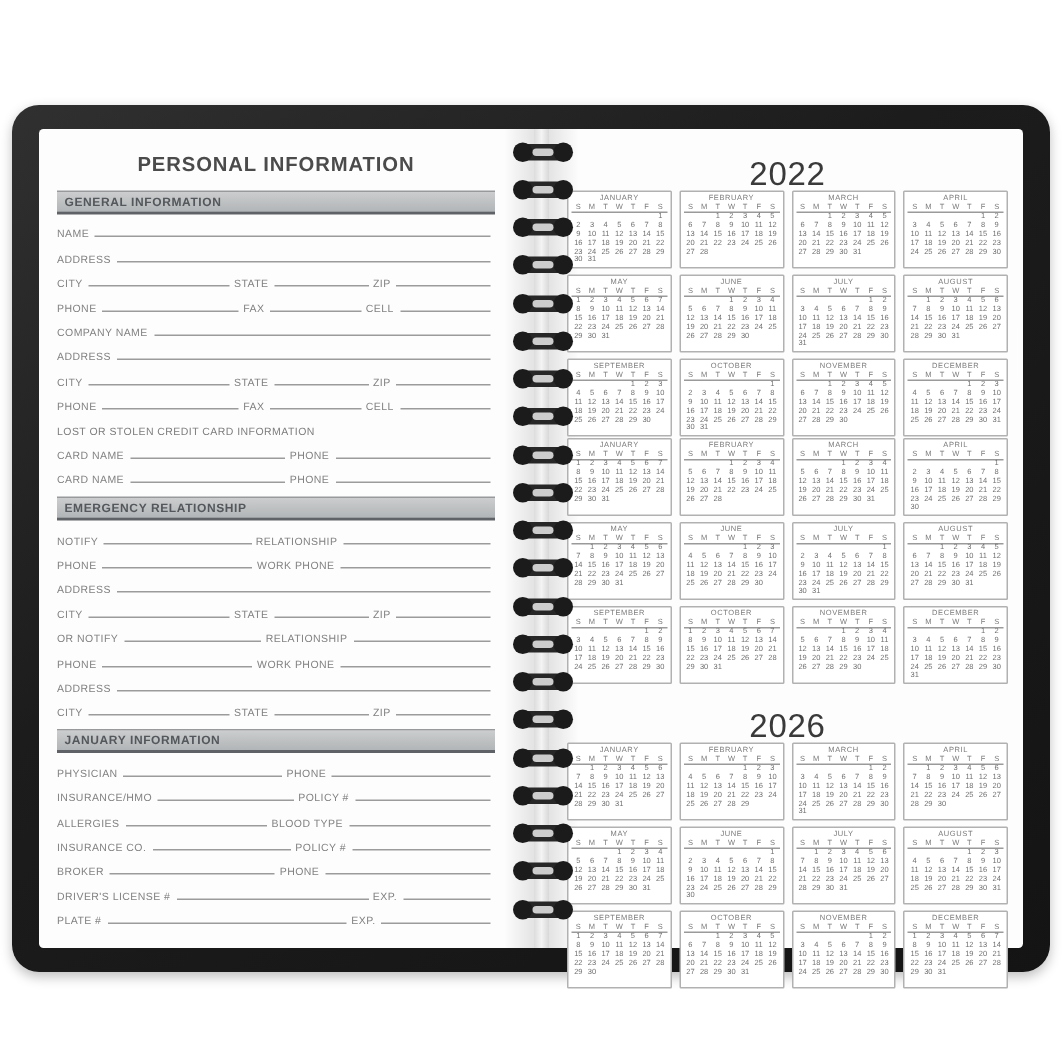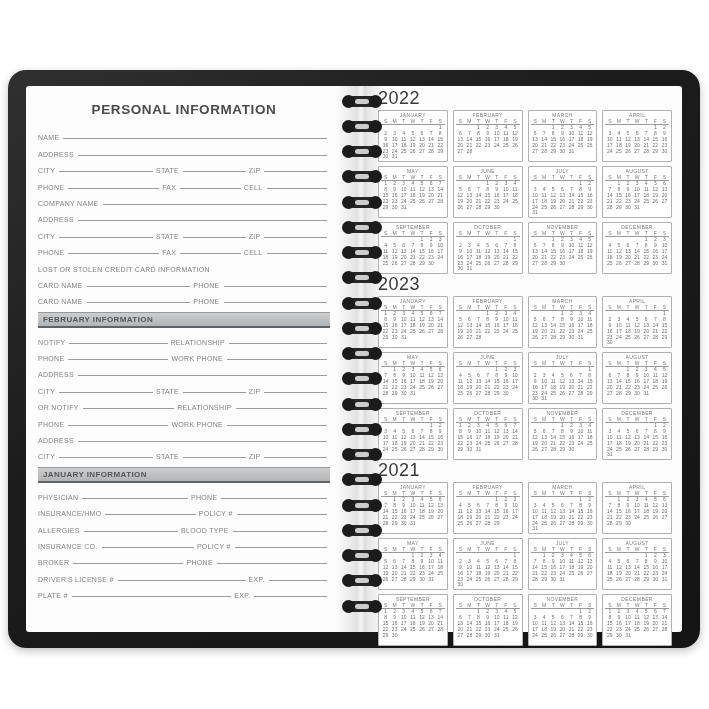--- a/index.html
+++ b/index.html
@@ -37,40 +37,41 @@
     border-top:1px solid #97999b;border-bottom:2px solid #5f6367;color:#54575b;
     font-size:8px;font-weight:bold;padding-left:5px;letter-spacing:0.4px;margin:5px 0 3px;}
   .form-row{display:flex;align-items:flex-end;height:16.4px;}
   .field-label{font-size:7px;color:#828282;letter-spacing:0.3px;padding-bottom:2px;white-space:nowrap;}
   .field-line{border-bottom:1px solid #9b9b9b;height:1px;margin:0 3px 4px 4px;min-width:10px;}
   .text-only .field-label{color:#7d7d7d;}
 
   
   .rp-content{position:absolute;left:12px;right:10px;top:2px;}
   .year-block{margin-bottom:1px;}
-  .year-heading{font-size:18px;line-height:19px;color:#3a3a3a;
-    letter-spacing:0.5px;margin:1px 0 2px;font-weight:400;}
+  .year-heading{text-align:center;font-size:22px;line-height:19px;color:#3a3a3a;
+    letter-spacing:0.5px;margin:18px 0 2px;font-weight:400;}
   .months-grid{display:grid;grid-template-columns:repeat(4,1fr);gap:4px 5px;}
   .month{border:1px solid #b1b1b1;background:#ffffff;padding:1px 2px;height:48px;border-radius:1px;}
   .month-name{text-align:center;font-size:5px;line-height:6px;color:#7a7a7a;letter-spacing:0.4px;}
   .weekdays{display:grid;grid-template-columns:repeat(7,1fr);border-bottom:1px solid #9a9a9a;}
   .weekdays span{font-size:5px;line-height:6px;color:#7a7a7a;text-align:center;}
   .dates{display:grid;grid-template-columns:repeat(7,1fr);grid-auto-rows:5.9px;}
   .dates span{font-size:5px;line-height:5.9px;color:#6f6f6f;text-align:center;}
 </style>
 </head>
 <body>
 
 <div class="book">
   <div class="pages">
 
     <div class="page page-left">
       <div class="lp-content">
         <div class="page-title">PERSONAL INFORMATION</div>
         <div id="form-sections">
+            <div class="section-bar">GENERAL INFORMATION</div>
             <div class="form-row">
               <span class="field-label">NAME</span>
               <span class="field-line" style="flex: 1 1 0%;"></span>
             </div>
             <div class="form-row">
               <span class="field-label">ADDRESS</span>
               <span class="field-line" style="flex: 1 1 0%;"></span>
             </div>
             <div class="form-row">
               <span class="field-label">CITY</span>
@@ -120,21 +121,21 @@
               <span class="field-line" style="flex: 1 1 0%;"></span>
               <span class="field-label">PHONE</span>
               <span class="field-line" style="flex: 1 1 0%;"></span>
             </div>
             <div class="form-row">
               <span class="field-label">CARD NAME</span>
               <span class="field-line" style="flex: 1 1 0%;"></span>
               <span class="field-label">PHONE</span>
               <span class="field-line" style="flex: 1 1 0%;"></span>
             </div>
-            <div class="section-bar">FEBRUARY INFORMATION</div>
+            <div class="section-bar">EMERGENCY RELATIONSHIP</div>
             <div class="form-row">
               <span class="field-label">NOTIFY</span>
               <span class="field-line" style="flex: 1 1 0%;"></span>
               <span class="field-label">RELATIONSHIP</span>
               <span class="field-line" style="flex: 1 1 0%;"></span>
             </div>
             <div class="form-row">
               <span class="field-label">PHONE</span>
               <span class="field-line" style="flex: 1 1 0%;"></span>
               <span class="field-label">WORK PHONE</span>
@@ -799,21 +800,20 @@
                   <span>27</span>
                   <span>28</span>
                   <span>29</span>
                   <span>30</span>
                   <span>31</span>
                 </div>
               </div>
             </div>
           </div>
           <div class="year-block">
-            <div class="year-heading">2023</div>
             <div class="months-grid">
               <div class="month">
                 <div class="month-name">JANUARY</div>
                 <div class="weekdays">
                   <span>S</span>
                   <span>M</span>
                   <span>T</span>
                   <span>W</span>
                   <span>T</span>
                   <span>F</span>
@@ -1375,21 +1375,21 @@
                   <span>27</span>
                   <span>28</span>
                   <span>29</span>
                   <span>30</span>
                   <span>31</span>
                 </div>
               </div>
             </div>
           </div>
           <div class="year-block">
-            <div class="year-heading">2021</div>
+            <div class="year-heading">2026</div>
             <div class="months-grid">
               <div class="month">
                 <div class="month-name">JANUARY</div>
                 <div class="weekdays">
                   <span>S</span>
                   <span>M</span>
                   <span>T</span>
                   <span>W</span>
                   <span>T</span>
                   <span>F</span>

